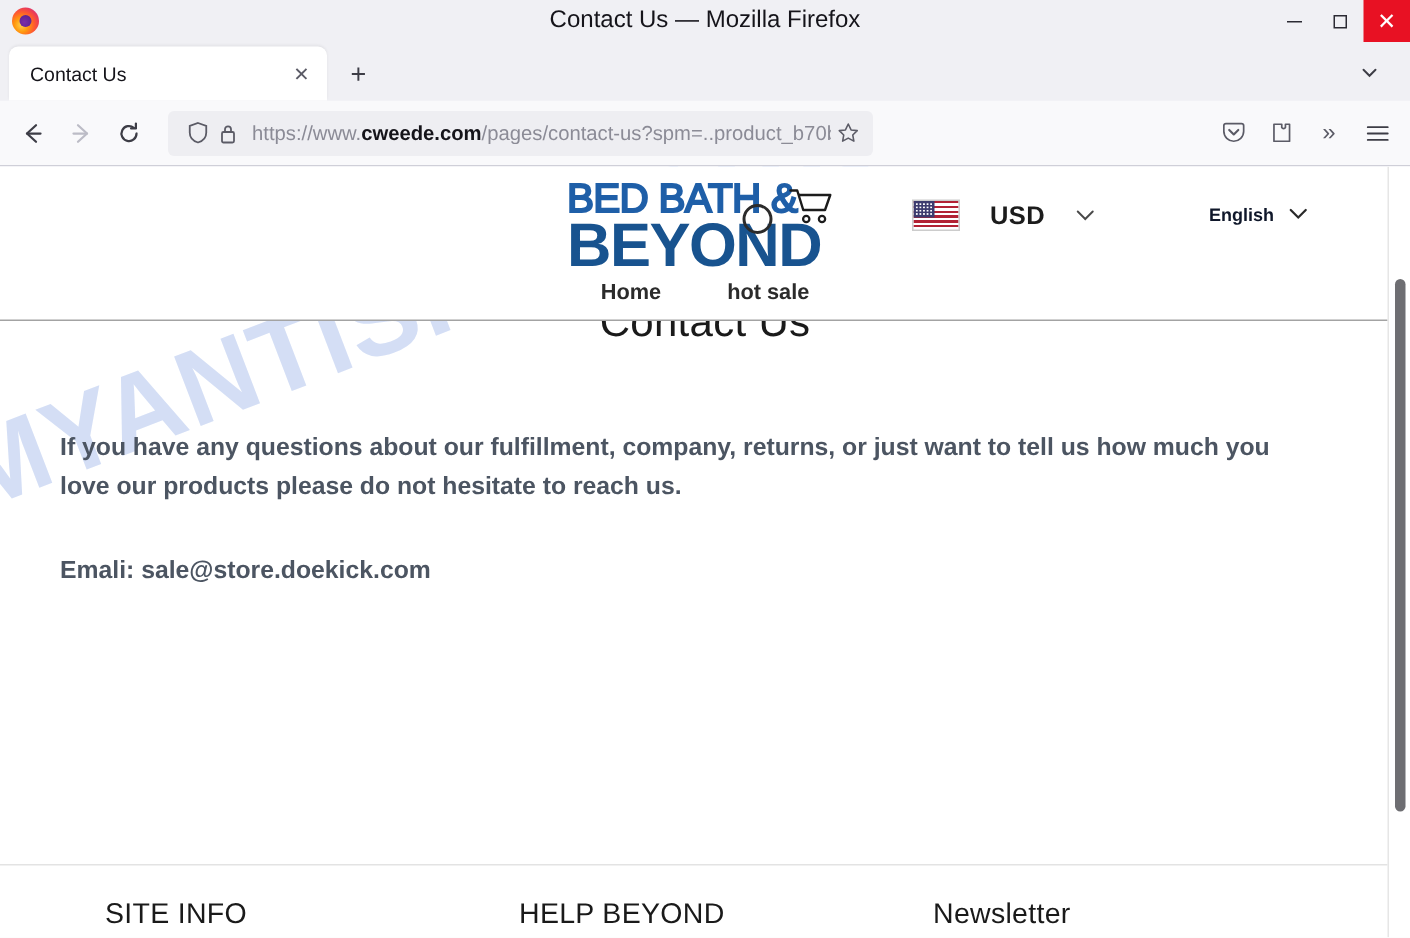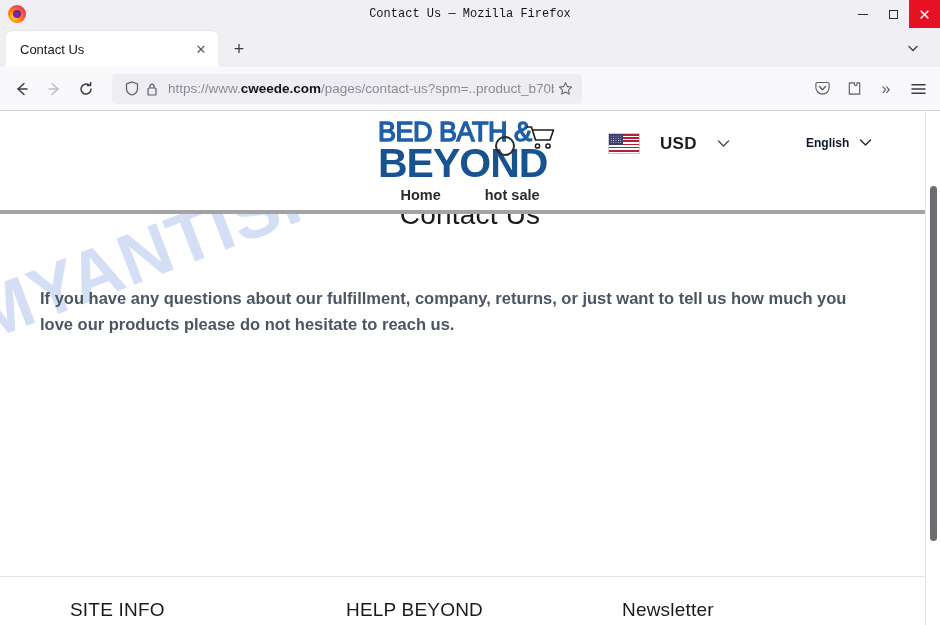--- a/index.html
+++ b/index.html
@@ -43,24 +43,23 @@
     position: absolute;
     left: 5px; top: 5px;
     width: 8px; height: 8px;
     border-radius: 50%;
     background: radial-gradient(circle at 40% 60%, #7b2ea8 0%, #5b2191 80%);
   }
   .title-text {
     position: absolute;
     left: 0; right: 0;
     text-align: center;
-    font-size: 12px;
+    font-size: 16px;
     color: #15141a;
     pointer-events: none;
-    font-family: Liberation Mono, monospace;
   }
   .win-btns {
     margin-left: auto;
     display: flex;
     height: 28px;
     z-index: 2;
   }
   .win-btn {
     width: 31px; height: 28px;
     display: flex; align-items: center; justify-content: center;
@@ -187,21 +186,21 @@
     font-family: "Liberation Sans", sans-serif;
   }
 
   
   .site-header {
     position: absolute;
     top: 0; left: 0; right: 0;
     height: 103px;
     background: #ffffff;
     z-index: 20;
-    border-bottom: 4px solid #a3a3a3;
+    border-bottom: 1px solid #a3a3a3;
   }
   .header-row {
     height: 70px;
     display: flex;
     align-items: center;
     position: relative;
   }
   .logo-wrap {
     position: absolute;
     left: 378px;
@@ -475,20 +474,21 @@
     </div>
   </div>
 
   <div class="viewport">
 
     <div class="page-content">
       <h1 class="page-title">Contact Us</h1>
 
       <div class="body-block">
         <p class="body-para">If you have any questions about our fulfillment, company, returns, or just want to tell us how much you love our products please do not hesitate to reach us.</p>
+        <p class="email-line">Emali: sale@store.doekick.com</p>
       </div>
     </div>
 
     <div class="watermark">MYANTISPYWARE.COM</div>
 
     <div class="site-footer">
       <div class="footer-cols">
 
         <div class="fcol site">
           <div class="fcol-title">SITE INFO</div>

